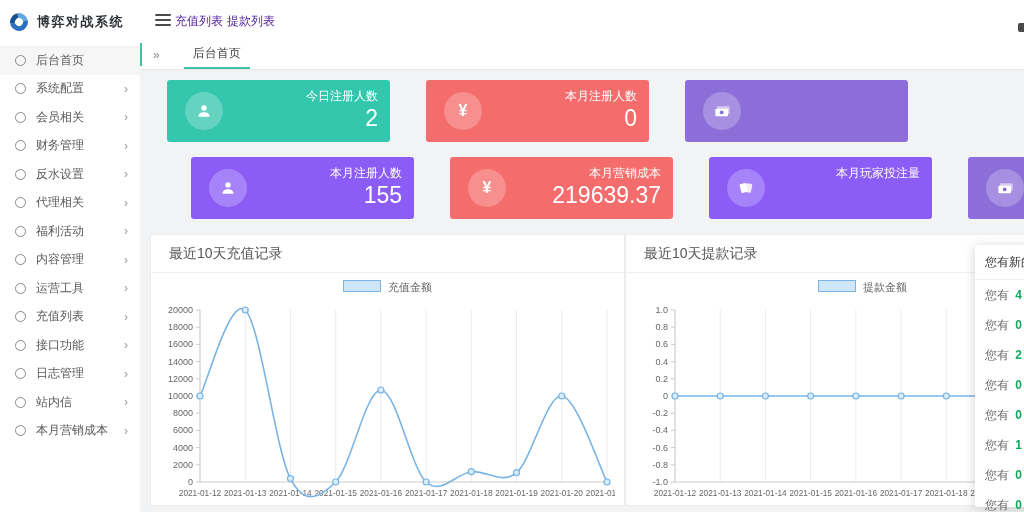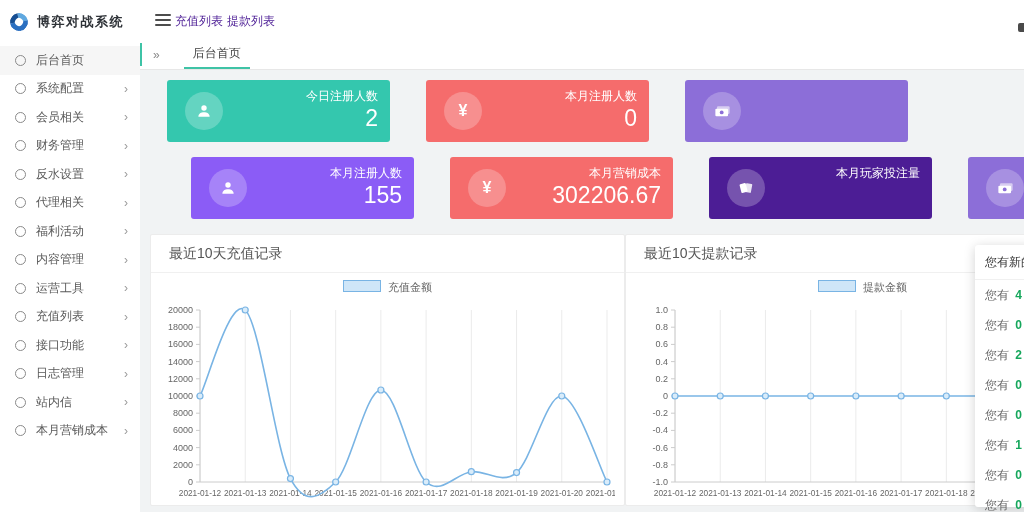--- a/index.html
+++ b/index.html
@@ -189,23 +189,23 @@
             <circle cx="12" cy="8" r="3.6" fill="#fff"></circle>
             <path d="M4.5 19.5c0-4 3.6-5.8 7.5-5.8s7.5 1.8 7.5 5.8z" fill="#fff"></path>
           </svg>
         </span>
     <span class="card-label">本月注册人数</span>
     <span class="card-value">155</span>
   </div>
       <div class="stat-card" style="background: rgb(245, 108, 108);">
     <span class="card-icon">¥</span>
     <span class="card-label">本月营销成本</span>
-    <span class="card-value">302206.67</span>
-  </div>
-      <div class="stat-card" style="background: #4c1d95;">
+    <span class="card-value">219639.37</span>
+  </div>
+      <div class="stat-card" style="background: #8b5cf6;">
     <span class="card-icon">
           <svg width="18" height="18" viewBox="0 0 24 24">
             <g fill="#fff">
               <rect x="4.5" y="6" width="8.5" height="12" rx="1.2" transform="rotate(-14 8.7 12)"></rect>
               <rect x="11" y="6" width="8.5" height="12" rx="1.2" transform="rotate(11 15.2 12)" opacity=".85"></rect>
             </g>
           </svg>
         </span>
     <span class="card-label">本月玩家投注量</span>
   </div>

